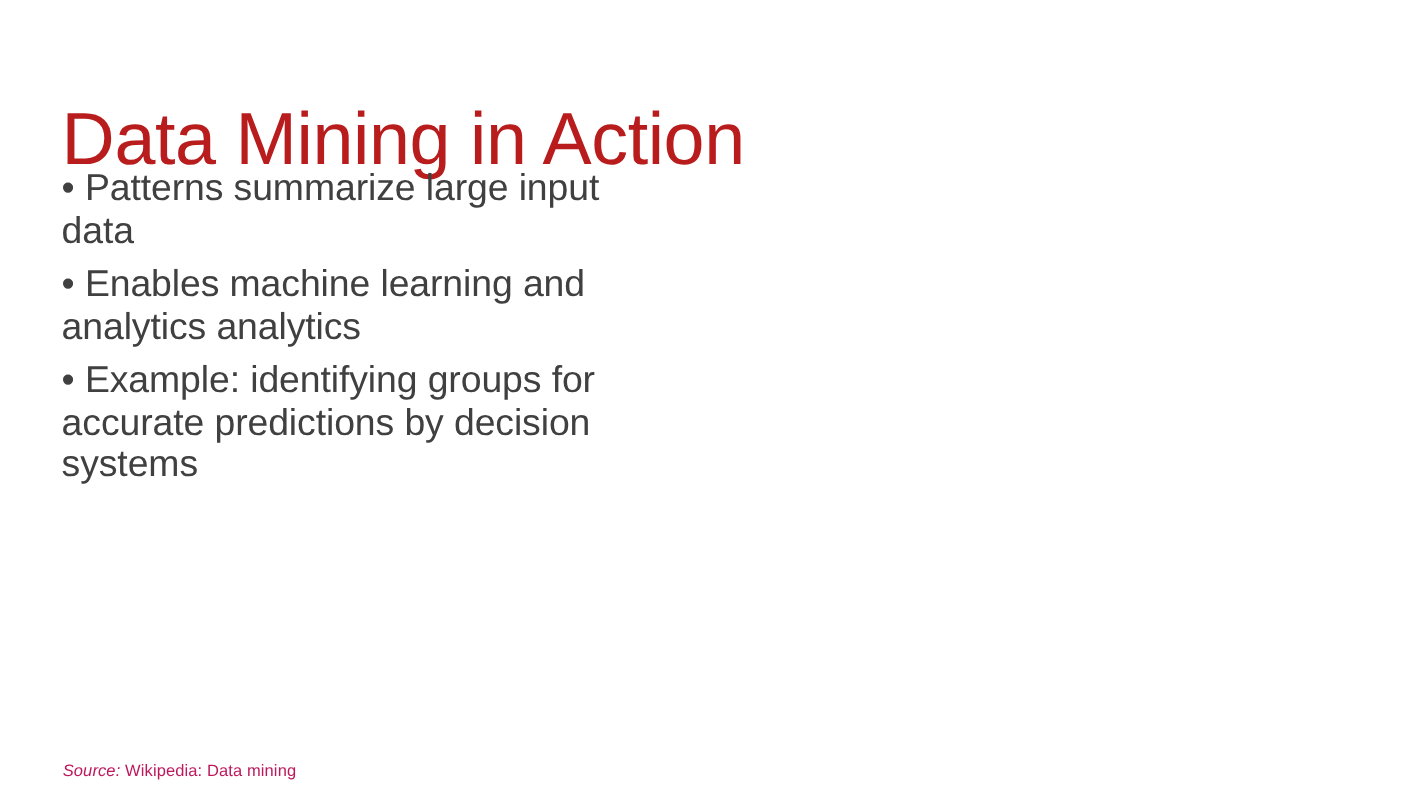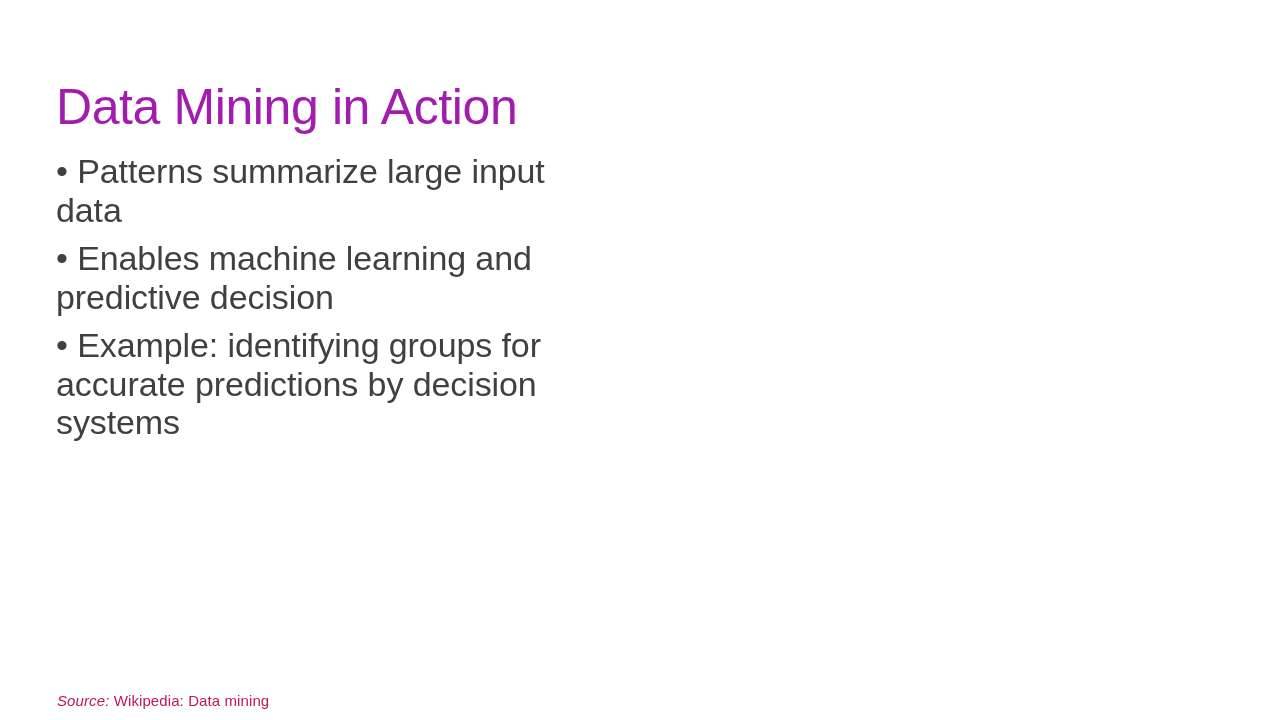--- a/index.html
+++ b/index.html
@@ -19,25 +19,25 @@
     width: 1280px;
     height: 720px;
     background: #ffffff;
     box-sizing: border-box;
   }
   .slide-title {
     position: absolute;
     left: 56px;
     top: 48px;
     width: 820px;
-    font-size: 50px;
+    font-size: 67px;
     font-weight: 400;
     line-height: 1.02;
     letter-spacing: -0.4px;
-    color: #a21caf;
+    color: #b91c1c;
     white-space: nowrap;
   }
   .body-block {
     position: absolute;
     left: 56px;
     top: 152px;
     width: 516px;
   }
   .bullet-item {
     font-size: 34px;
@@ -74,21 +74,21 @@
 <body>
 
 <div class="slide">
 
   <h1 class="slide-title">Data Mining in Action</h1>
 
   <div class="body-block">
 
     <p class="bullet-item"><span class="bullet-dot">•</span> <span>Patterns summarize large input data</span></p>
 
-    <p class="bullet-item"><span class="bullet-dot">•</span> <span>Enables machine learning and predictive decision</span></p>
+    <p class="bullet-item"><span class="bullet-dot">•</span> <span>Enables machine learning and analytics analytics</span></p>
 
     <p class="bullet-item"><span class="bullet-dot">•</span> <span>Example: identifying groups for accurate predictions by decision systems</span></p>
 
   </div>
 
   <div class="source-line"><span class="source-label">Source:</span> <span class="source-text">Wikipedia: Data mining</span></div>
 
 </div>
 
 </body></html>

